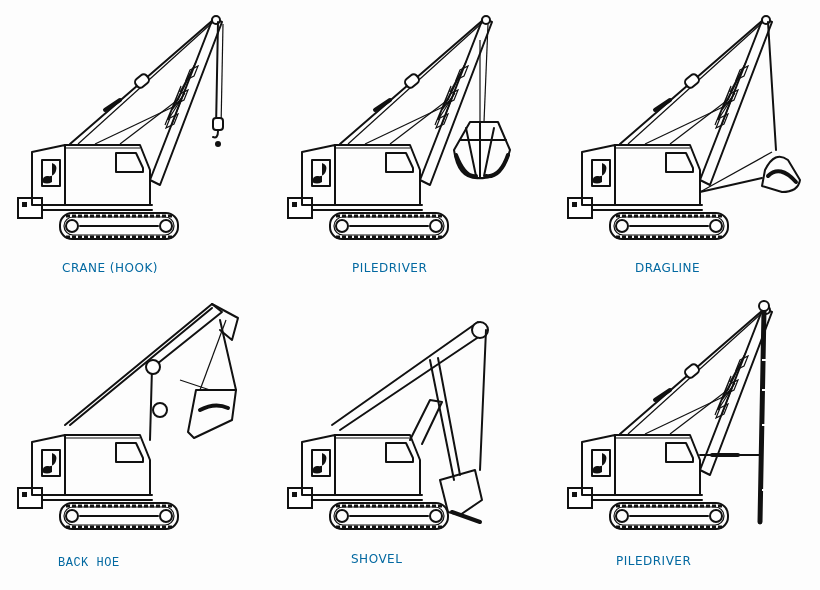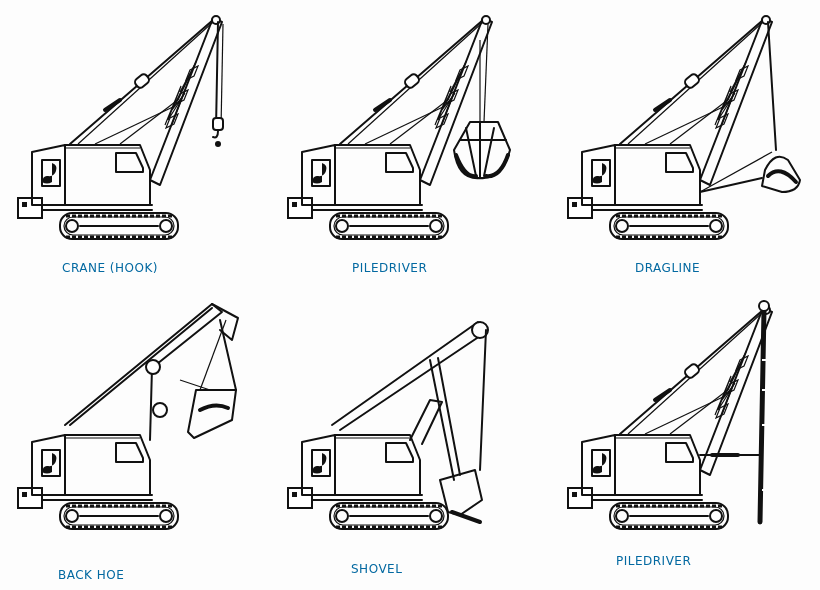--- a/index.html
+++ b/index.html
@@ -107,36 +107,36 @@
     <path d="M70 135 L212 18" class="ln"></path>
     <circle cx="153" cy="77" r="7" class="wht"></circle>
     <path d="M212 14 L238 28 L232 50 L220 40" class="ln"></path>
     <line x1="220" y1="30" x2="236" y2="100" class="ln"></line>
     <line x1="226" y1="30" x2="200" y2="100" class="thin"></line>
     <line x1="180" y1="90" x2="210" y2="100" class="thin"></line>
     <circle cx="160" cy="120" r="7" class="wht"></circle>
     <path d="M196 100 L236 100 L232 130 L194 148 L188 142 Z" class="ln" fill="#fff"></path>
     <path d="M200 120 Q215 112 228 118" class="thick"></path>
   </svg>
-  <div class="label" style="left:58px;top:278px;">BACK HOE</div>
+  <div class="label" style="left:58px;top:266px;font-family:Liberation Mono, monospace;">BACK HOE</div>
 </div>
 
 <div class="panel" style="left:270px;top:290px;">
   <svg viewBox="0 0 273 250">
     <use href="#base"></use>
     <path d="M62 135 L208 32 L216 42 L70 140" class="ln" fill="#fff"></path>
     <circle cx="210" cy="40" r="8" class="wht"></circle>
     <line x1="160" y1="70" x2="184" y2="190" class="ln"></line>
     <line x1="168" y1="68" x2="190" y2="185" class="ln"></line>
     <path d="M140 150 L160 110 L172 112 L152 154" class="ln" fill="#fff"></path>
     <line x1="216" y1="40" x2="210" y2="180" class="ln"></line>
     <path d="M170 190 L205 180 L212 210 L190 225 L178 222 Z" class="ln" fill="#fff"></path>
     <path d="M182 222 L210 232" class="thick"></path>
   </svg>
-  <div class="label" style="left:81px;top:272px;">SHOVEL</div>
+  <div class="label" style="left:81px;top:262px;">SHOVEL</div>
 </div>
 
 <div class="panel" style="left:550px;top:290px;">
   <svg viewBox="0 0 273 250">
     <use href="#base"></use>
     <use href="#boom"></use>
     <line x1="214" y1="20" x2="210" y2="232" stroke="#111" stroke-width="5" stroke-linecap="round"></line>
     <path d="M212 70 h4 M212 100 h4 M212 135 h4 M212 200 h4" stroke="#fff" stroke-width="2"></path>
     <line x1="150" y1="165" x2="210" y2="165" class="ln"></line>
     <line x1="162" y1="165" x2="188" y2="165" class="thick"></line>

